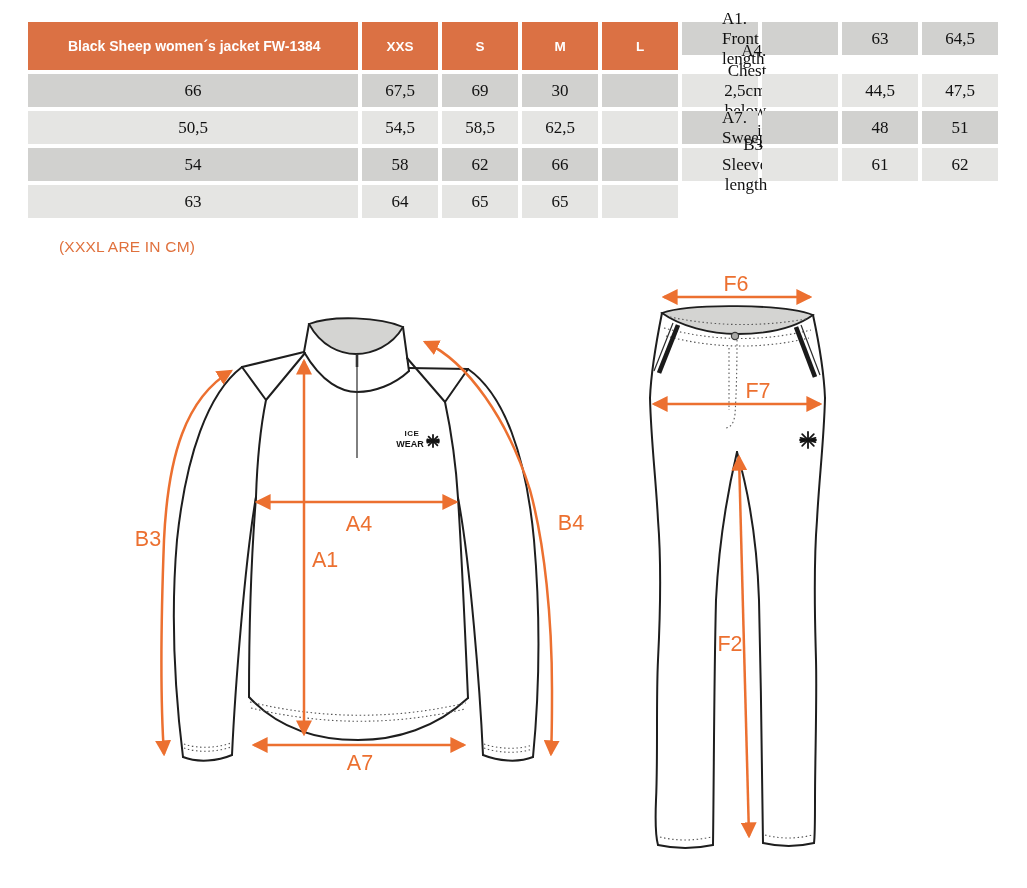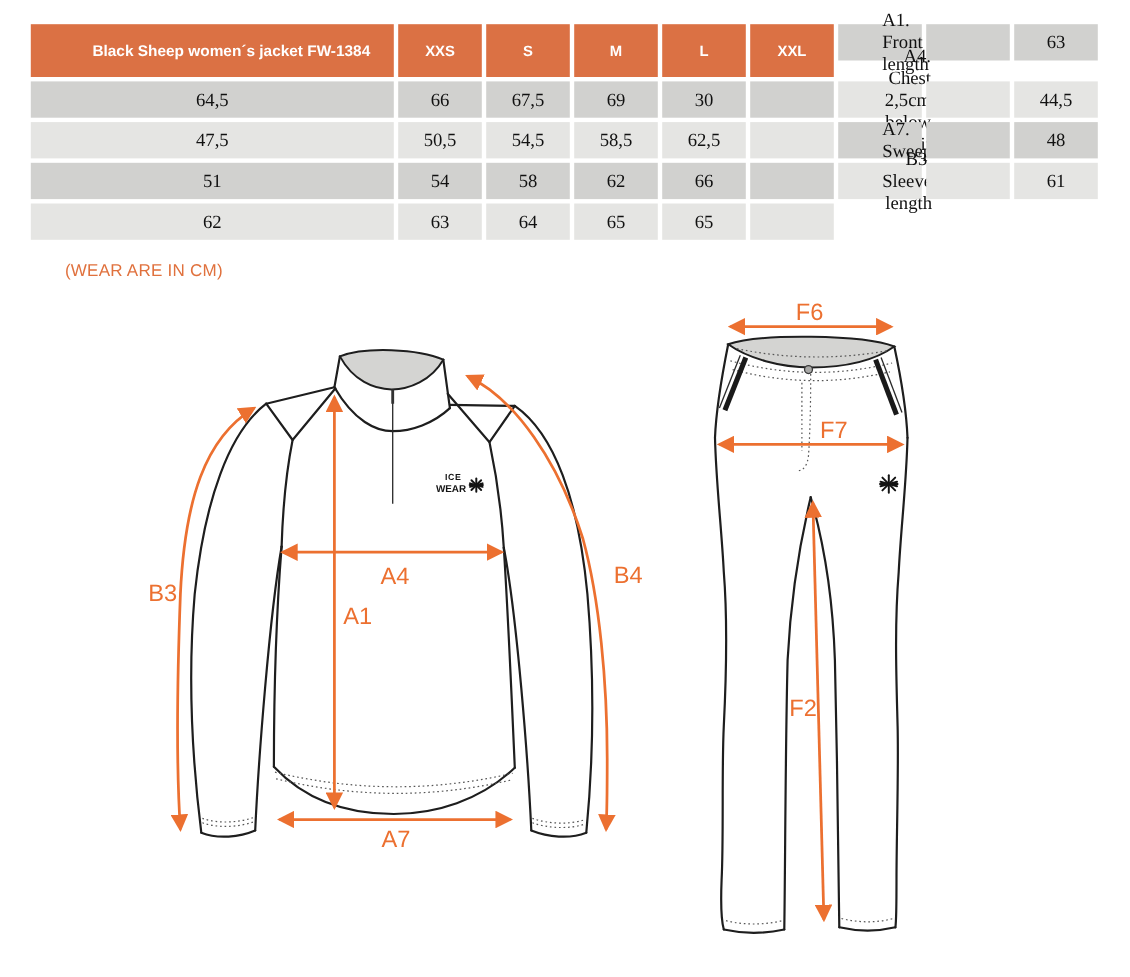--- a/index.html
+++ b/index.html
@@ -13,21 +13,21 @@
     display:grid;
     grid-template-columns:330px repeat(8,76px);
     grid-auto-rows:auto;
     gap:4px;
   }
   .hcell{
     background:#DB7144;color:#ffffff;height:48px;
     font-weight:bold;font-size:13.5px;
     display:flex;align-items:center;justify-content:center;
   }
-  .hcell.title{justify-content:flex-start;padding-left:56px;box-sizing:border-box;font-size:14px;}
+  .hcell.title{justify-content:flex-start;padding-left:40px;box-sizing:border-box;font-size:14px;}
   .bcell{
     height:33px;font-family:"Liberation Serif",serif;font-size:17px;color:#111;
     display:flex;align-items:center;justify-content:center;
   }
   .bcell.label{justify-content:flex-start;padding-left:40px;box-sizing:border-box;}
   .row-dark .bcell{background:#D1D1CF;}
   .row-light .bcell{background:#E5E5E3;text-align:right;}
   .row-contents{display:contents;}
   
   .sizes-note{
@@ -46,21 +46,20 @@
 </style>
 </head>
 <body>
 
 <div class="size-table">
   <div class="hcell title">Black Sheep women´s jacket FW-1384</div>
   <div class="hcell">XXS</div>
   <div class="hcell">S</div>
   <div class="hcell">M</div>
   <div class="hcell">L</div>
-  <div class="hcell">XXL</div>
 
   <div class="row-contents row-dark">
     <div class="bcell label">A1. Front length</div>
     <div class="bcell"></div>
     <div class="bcell">63</div>
     <div class="bcell">64,5</div>
     <div class="bcell">66</div>
     <div class="bcell">67,5</div>
     <div class="bcell">69</div>
     <div class="bcell">30</div>
@@ -97,21 +96,21 @@
     <div class="bcell">61</div>
     <div class="bcell">62</div>
     <div class="bcell">63</div>
     <div class="bcell">64</div>
     <div class="bcell">65</div>
     <div class="bcell">65</div>
     <div class="bcell"></div>
   </div>
 </div>
 
-<div class="sizes-note">(WEAR ARE IN CM)</div>
+<div class="sizes-note">(XXXL ARE IN CM)</div>
 
 <svg class="diagram-svg" width="1027" height="620" viewBox="0 268 1027 620" xmlns="http://www.w3.org/2000/svg">
   <defs>
     <marker id="ah" viewBox="0 0 10 10" refX="8.5" refY="5" markerWidth="6.4" markerHeight="6.4" orient="auto-start-reverse">
       <path d="M0,0 L10,5 L0,10 Z" fill="#EC7030"></path>
     </marker>
   </defs>
 
   <g>
 

